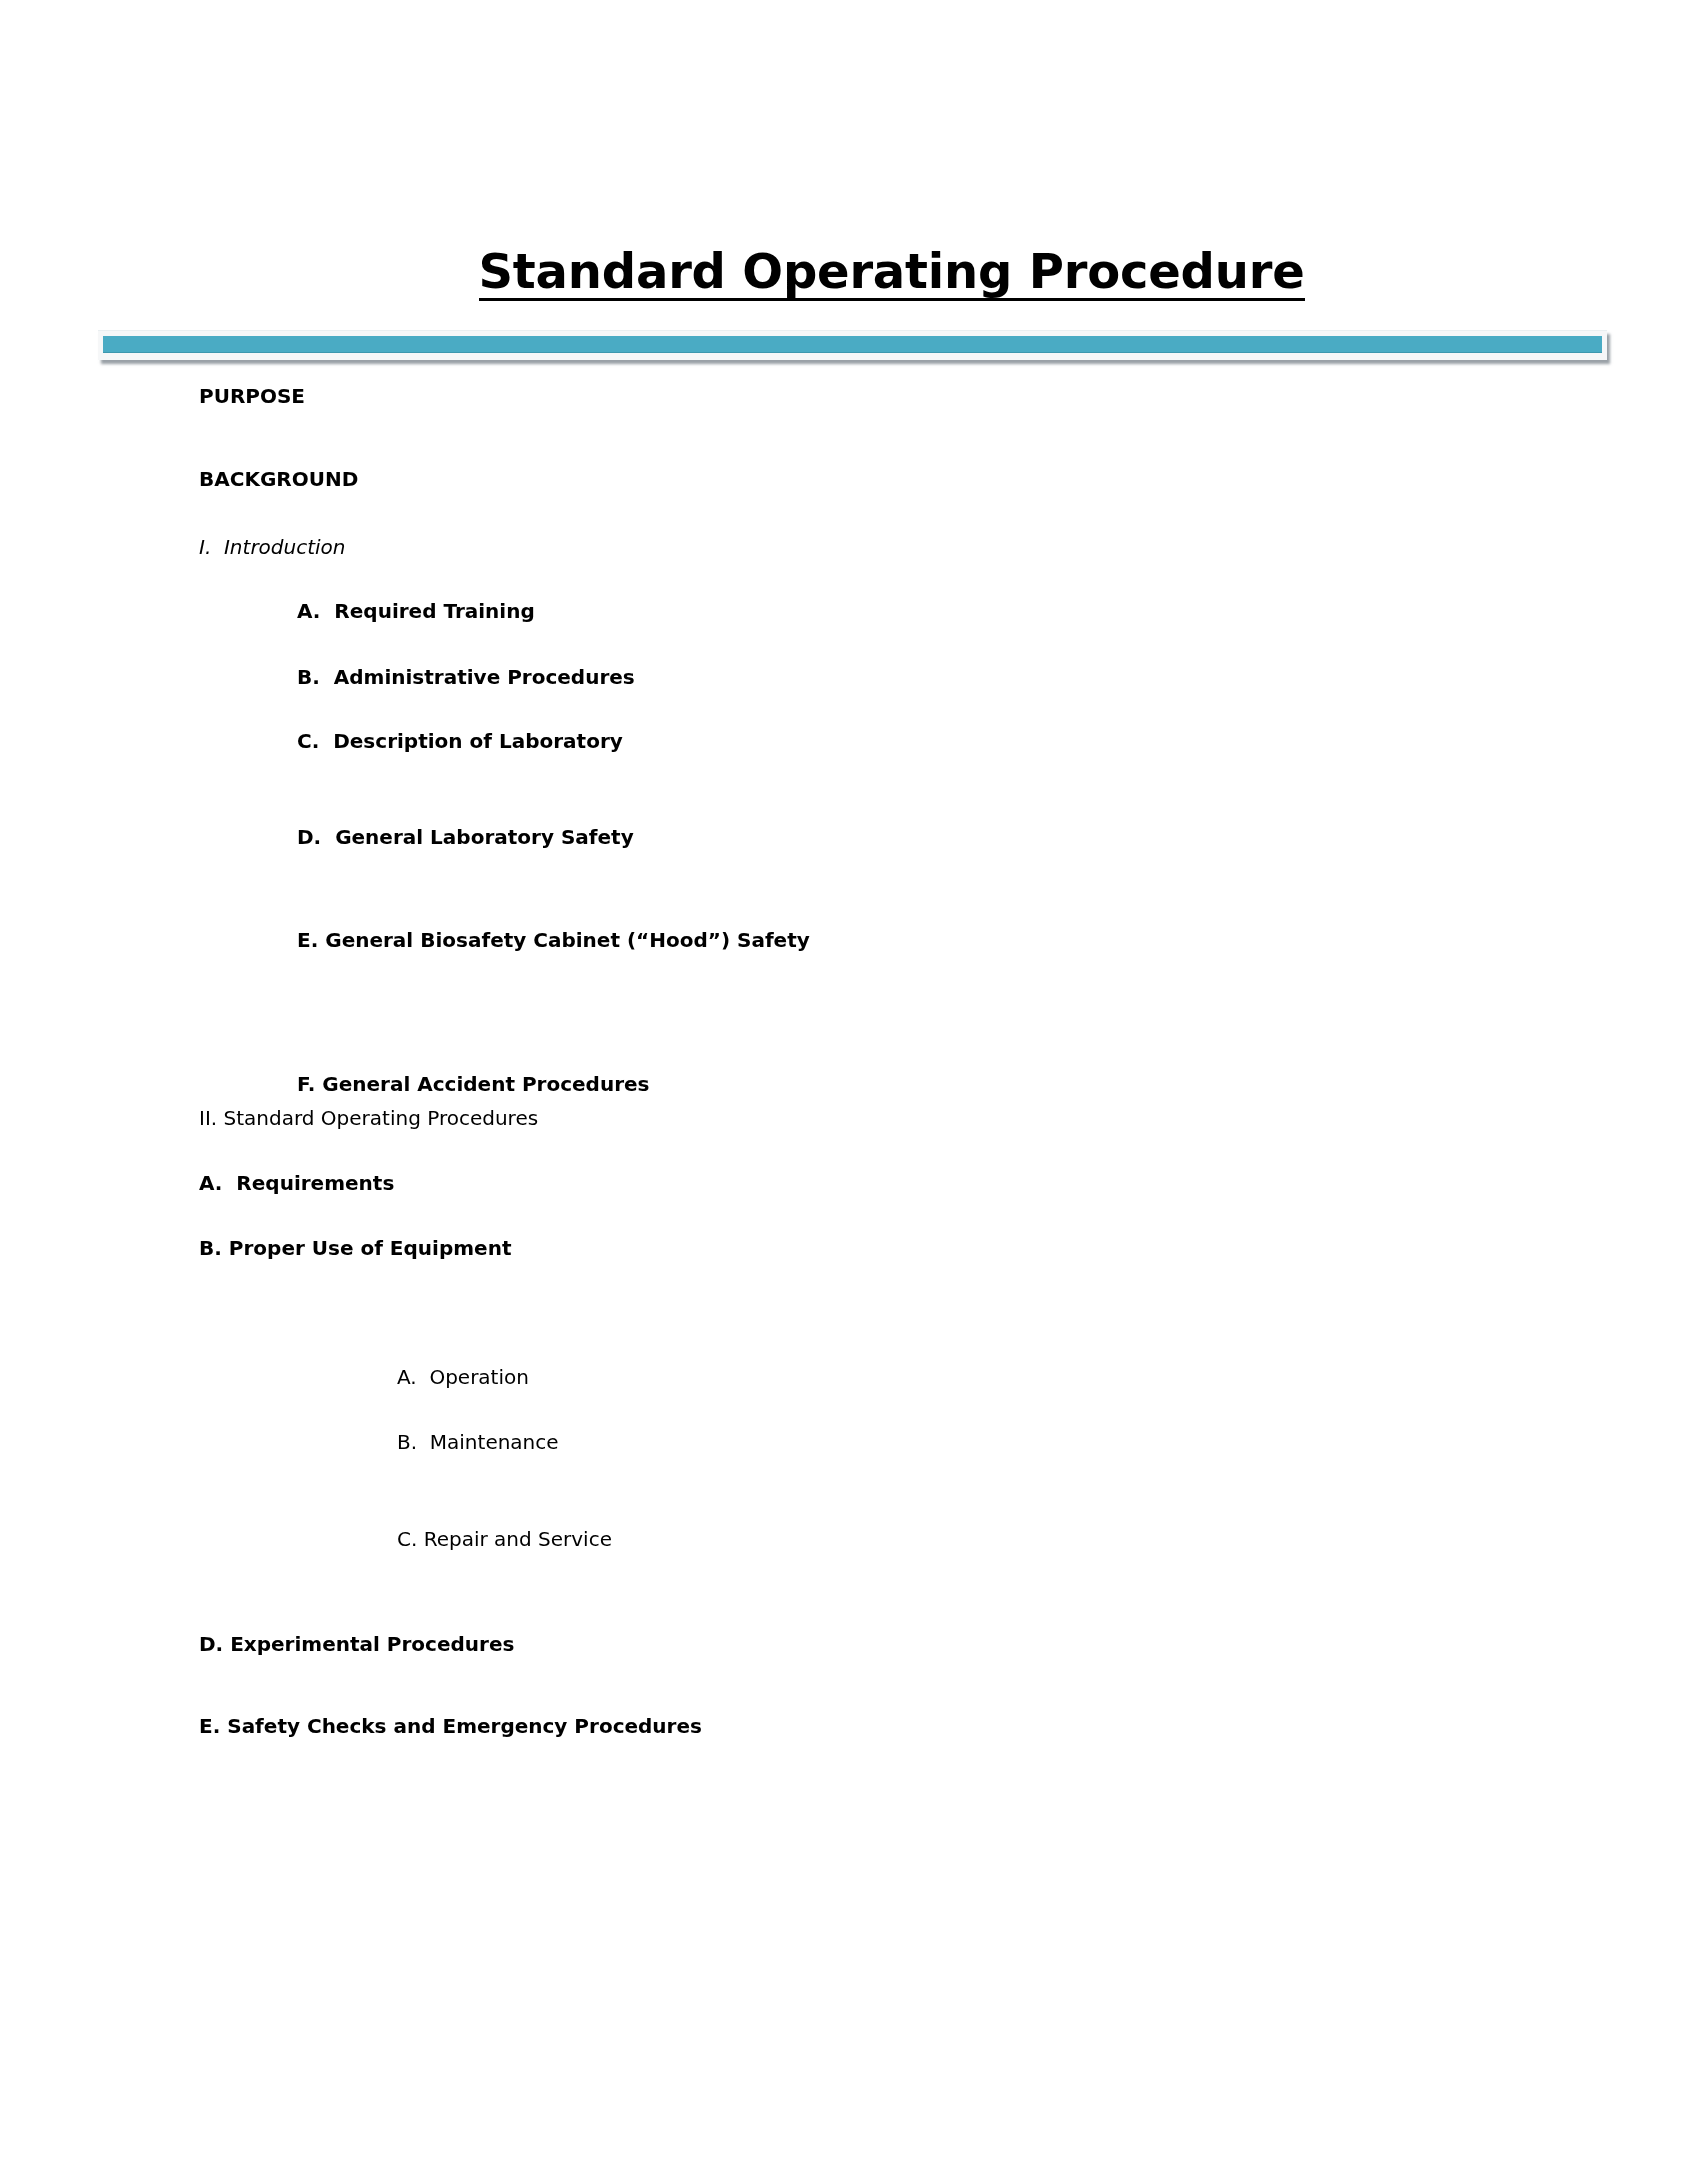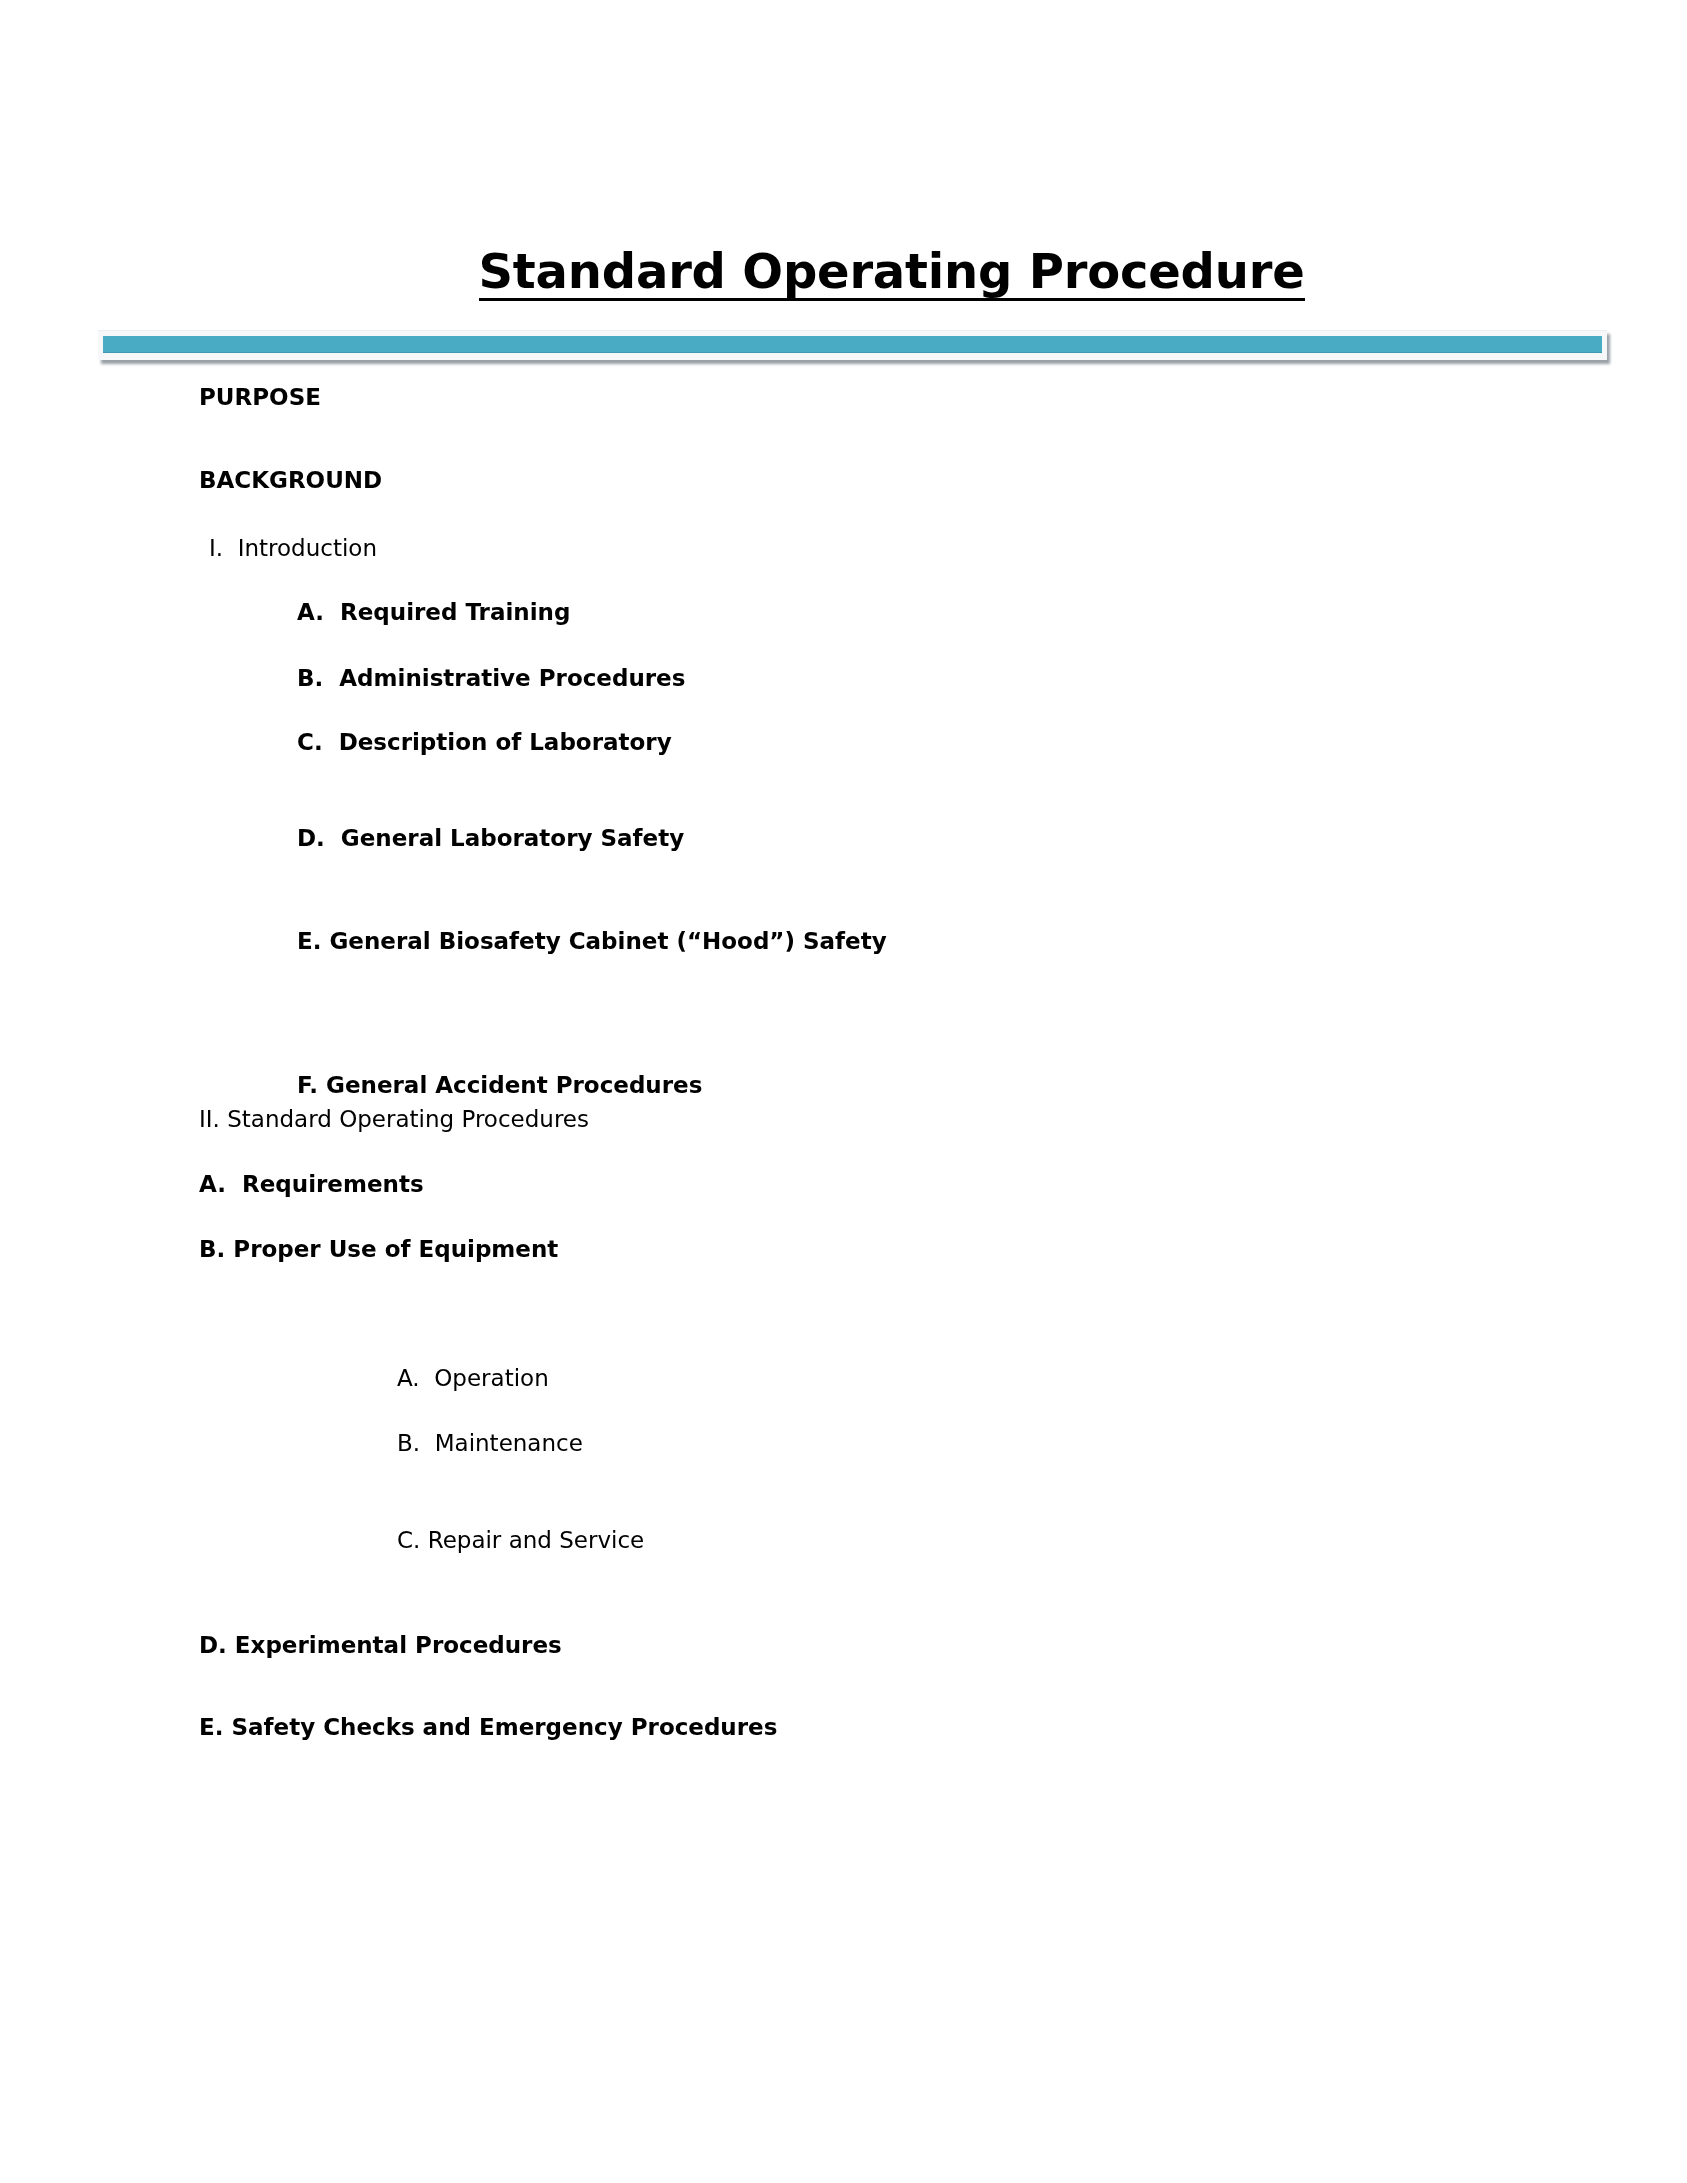--- a/index.html
+++ b/index.html
@@ -77,21 +77,21 @@
   .outline {
     position: absolute;
     left: 0;
     top: 0;
     width: 1687px;
   }
 
   .line {
     position: absolute;
     color: #000000;
-    font-size: 23px;
+    font-size: 20px;
     line-height: 1.2;
     white-space: pre;
   }
   .line.b { font-weight: bold; }
   .line.r { font-weight: normal; }
 </style>
 </head>
 <body>
 
 <div class="page">
@@ -102,21 +102,21 @@
 
   <div class="divider-wrap">
     <div class="divider-shadow-outer"></div>
     <div class="divider-hairline"></div>
     <div class="divider-bar"></div>
   </div>
 
   <div class="outline" id="outline-root">
       <div class="line b" style="left: 199px; top: 384px;">PURPOSE</div>
       <div class="line b" style="left: 199px; top: 467px;">BACKGROUND</div>
-      <div class="line r" style="left: 209px; top: 535px;">I.  Introduction</div>
+      <div class="line r" style="left: 199px; top: 535px; font-style: italic;">I.  Introduction</div>
       <div class="line b" style="left: 297px; top: 599px;">A.  Required Training</div>
       <div class="line b" style="left: 297px; top: 665px;">B.  Administrative Procedures</div>
       <div class="line b" style="left: 297px; top: 729px;">C.  Description of Laboratory</div>
       <div class="line b" style="left: 297px; top: 825px;">D.  General Laboratory Safety</div>
       <div class="line b" style="left: 297px; top: 928px;">E. General Biosafety Cabinet (“Hood”) Safety</div>
       <div class="line b" style="left: 297px; top: 1036px; margin-top: 36px;">F. General Accident Procedures</div>
       <div class="line r" style="left: 199px; top: 1106px;">II. Standard Operating Procedures</div>
       <div class="line b" style="left: 199px; top: 1171px;">A.  Requirements</div>
       <div class="line b" style="left: 199px; top: 1236px;">B. Proper Use of Equipment</div>
       <div class="line r" style="left: 397px; top: 1334px; margin-top: 31px;">A.  Operation</div>

